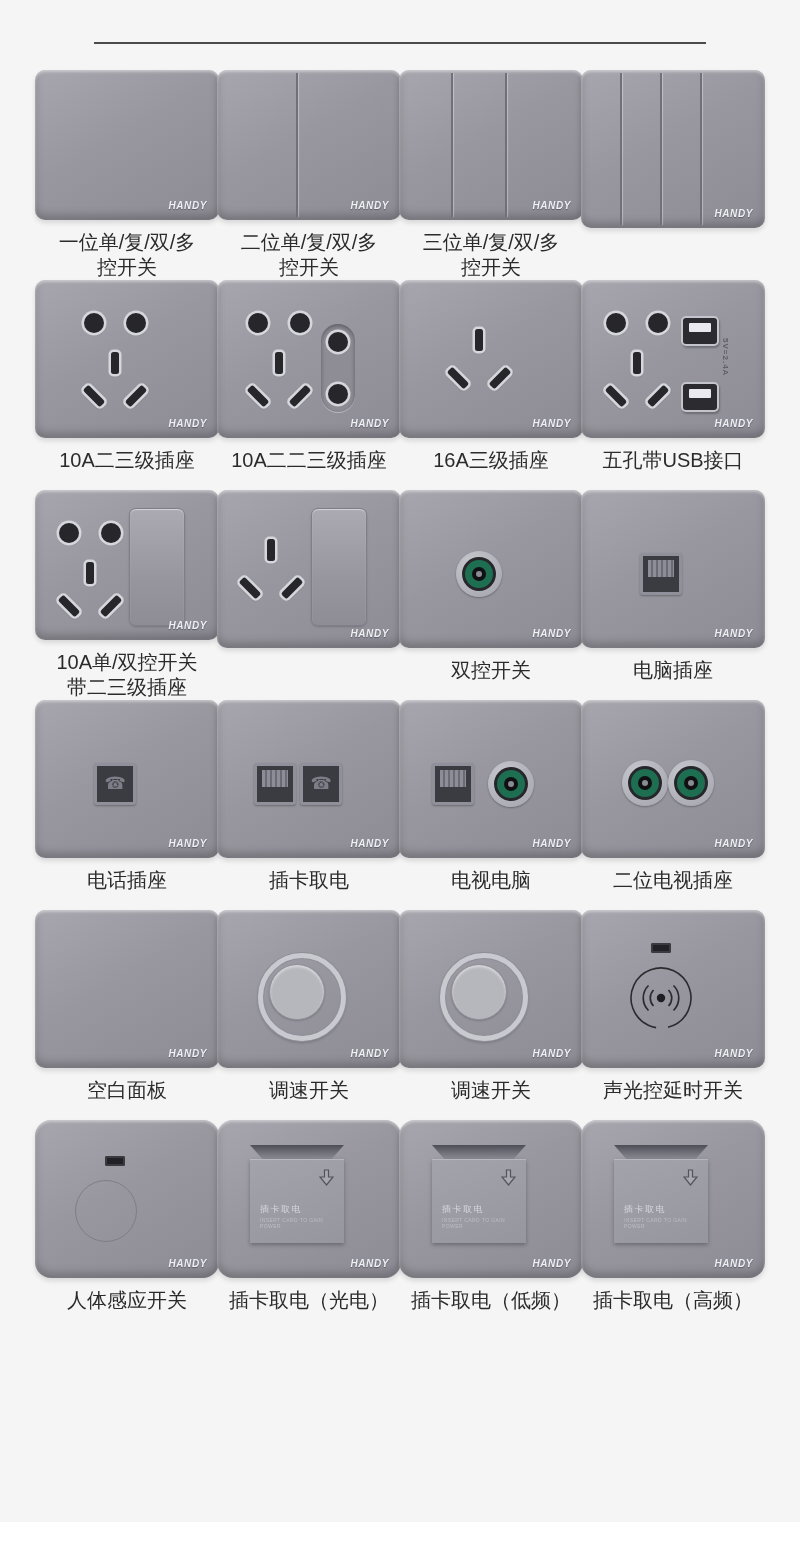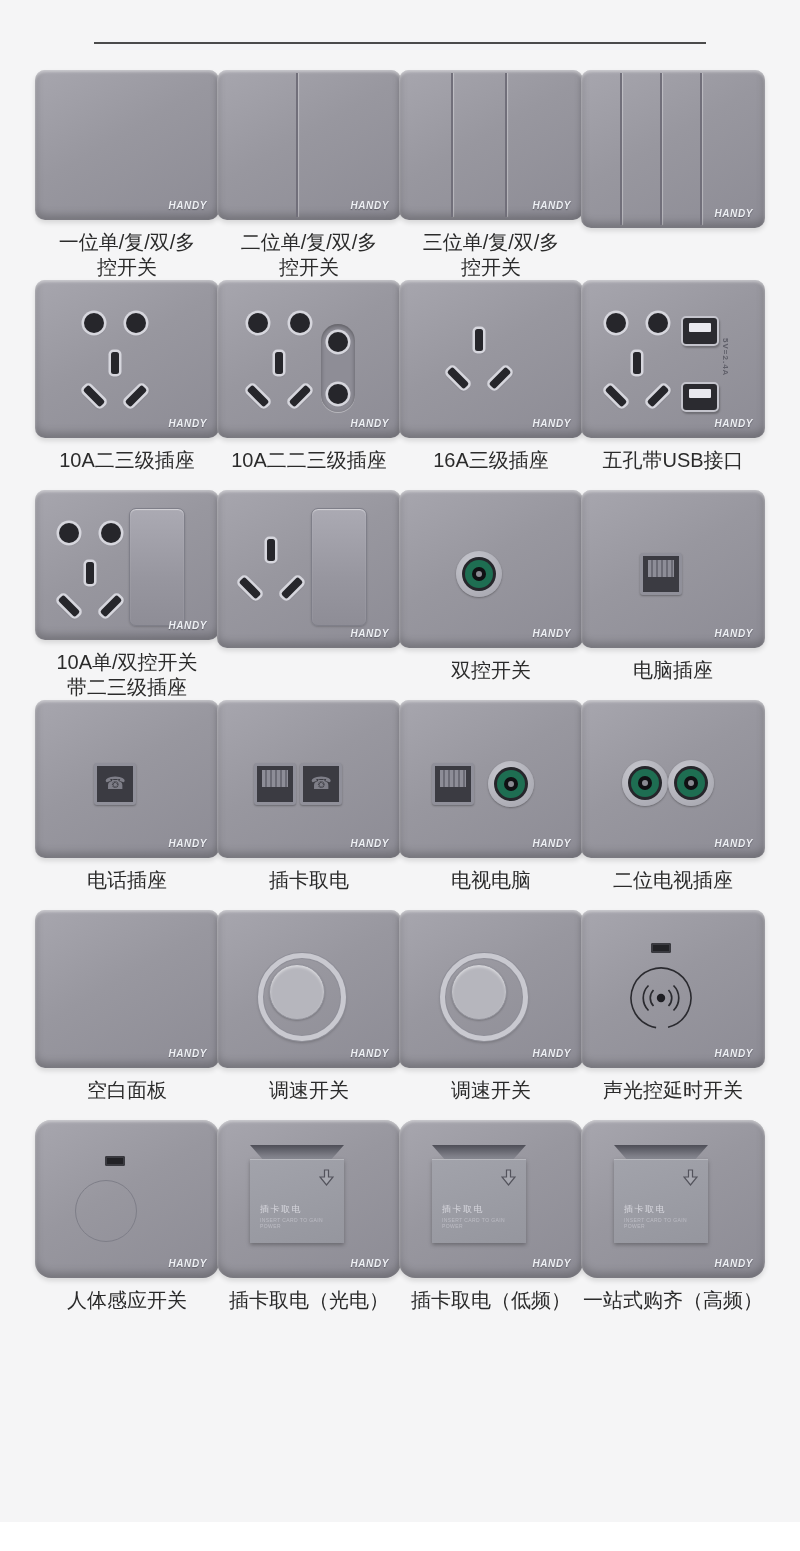--- a/index.html
+++ b/index.html
@@ -358,17 +358,17 @@
     <svg width="15" height="17" viewBox="0 0 15 17">
                 <path d="M5.5 1 h4 v7 h4.5 l-6.5 8 -6.5 -8 h4.5 z" fill="#a8a9b1" stroke="#53535c" stroke-width="1.2"></path>
               </svg>
     <span class="cardtitle">插卡取电</span>
     <span class="cardeng">INSERT CARD TO GAIN
 POWER</span>
   </span>
           </span>
       <span class="brand">HANDY</span>
     </div>
-    <div class="label">一站式购齐（高频）</div>
+    <div class="label">插卡取电（高频）</div>
   </div>
     </div>
 </div>
 <div class="white-strip"></div>
 
 </body></html>

